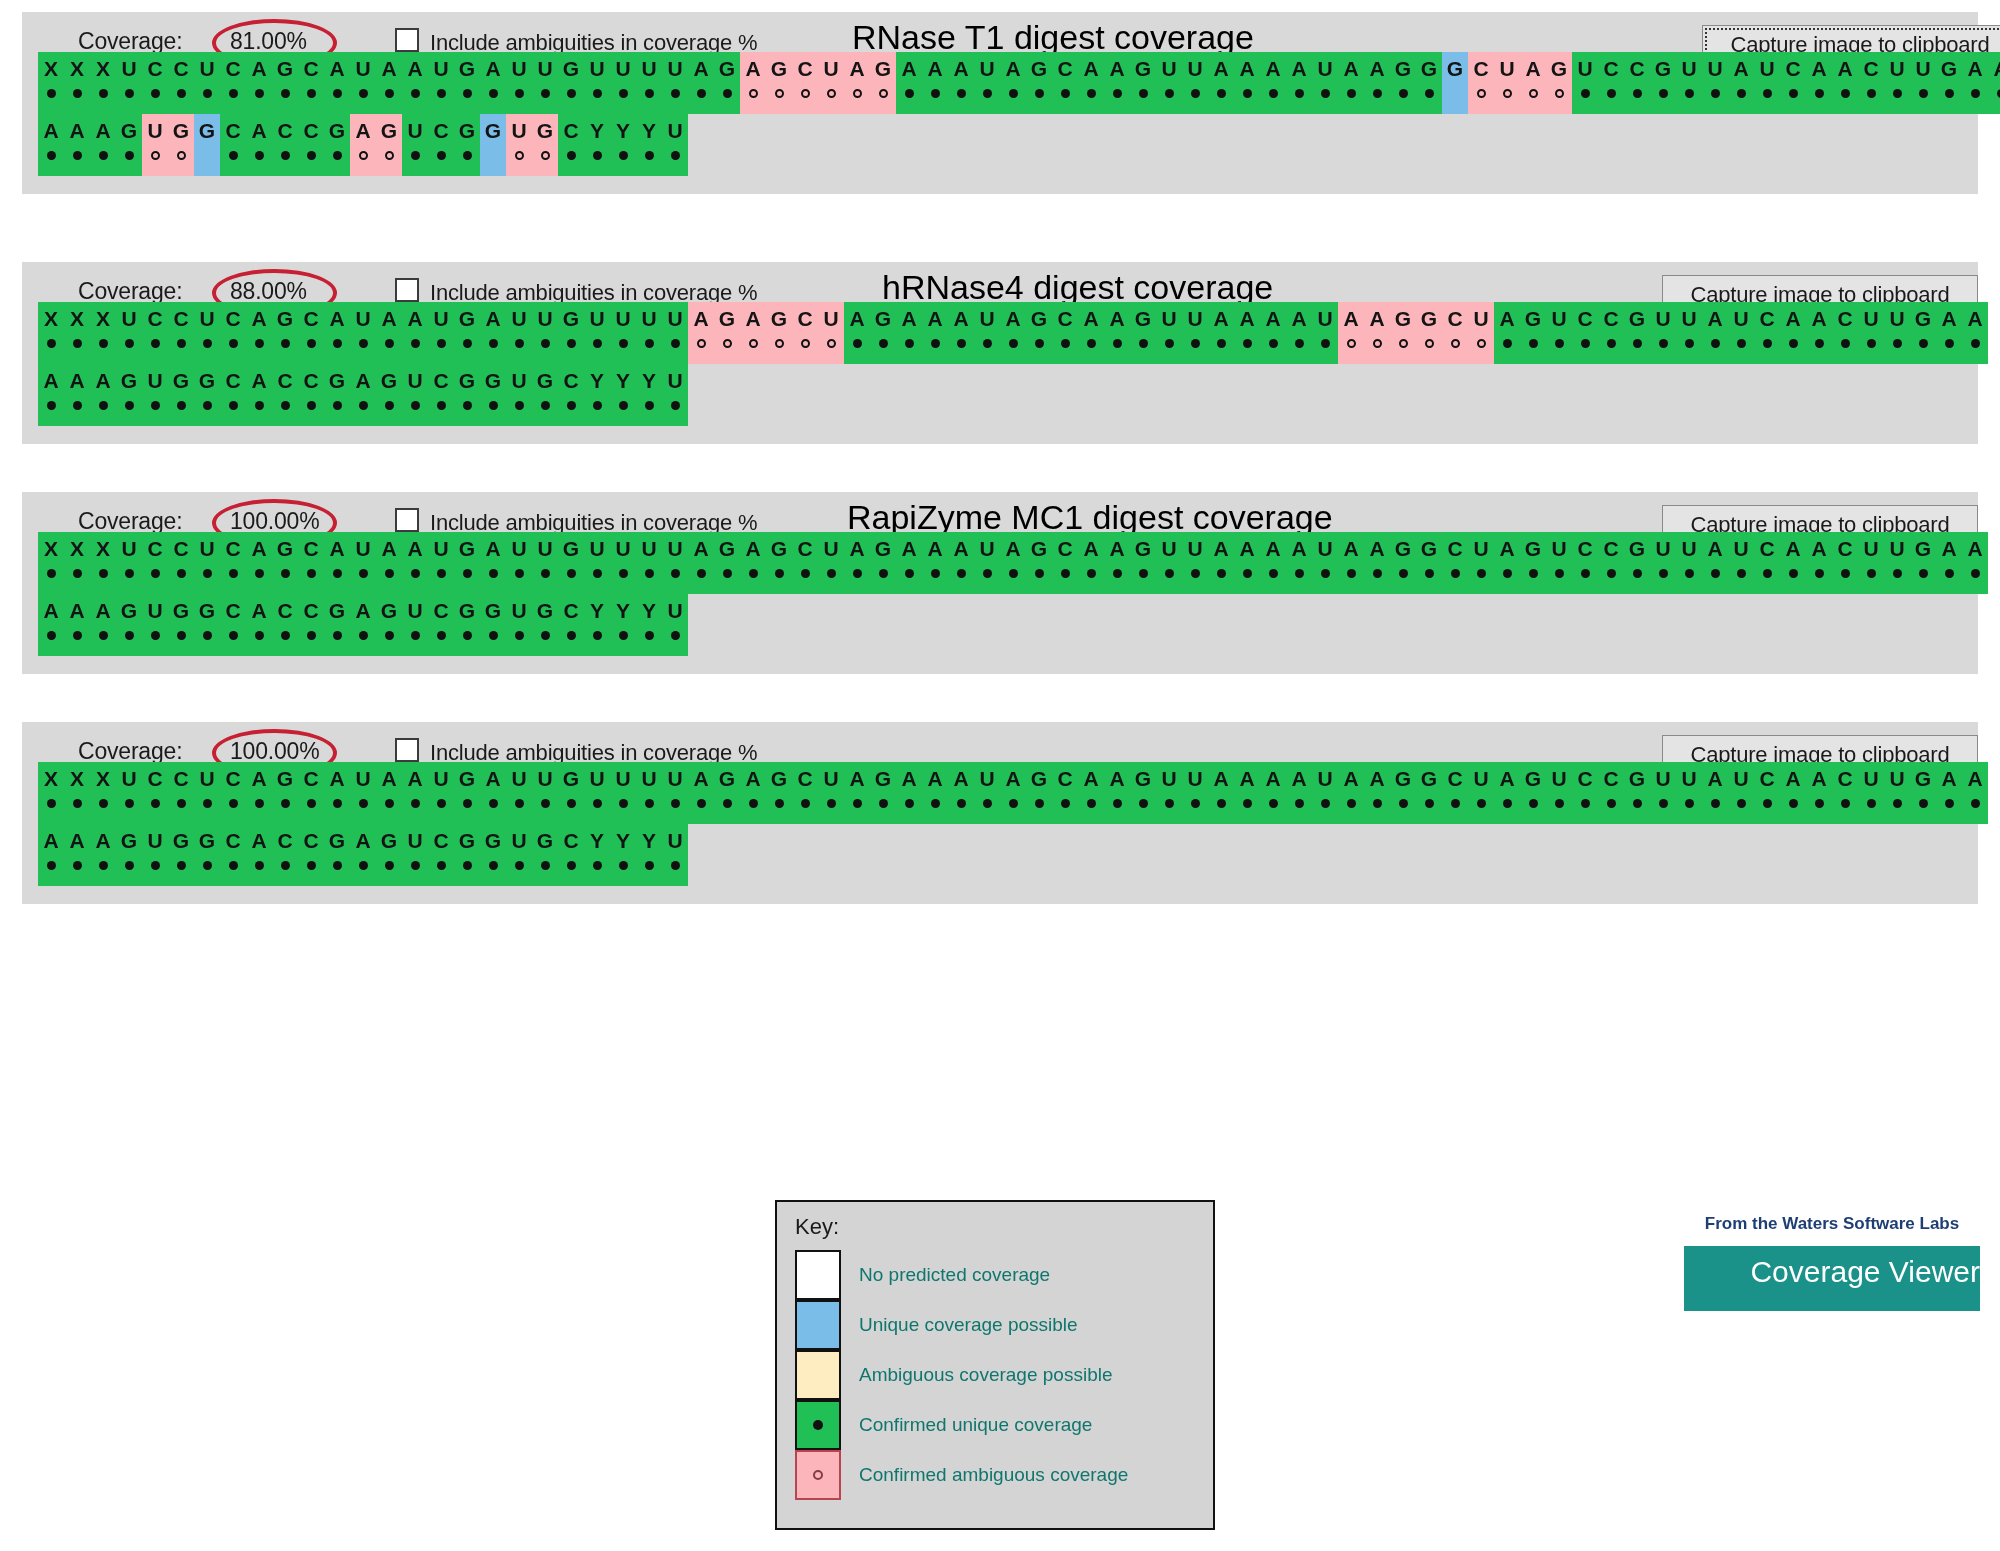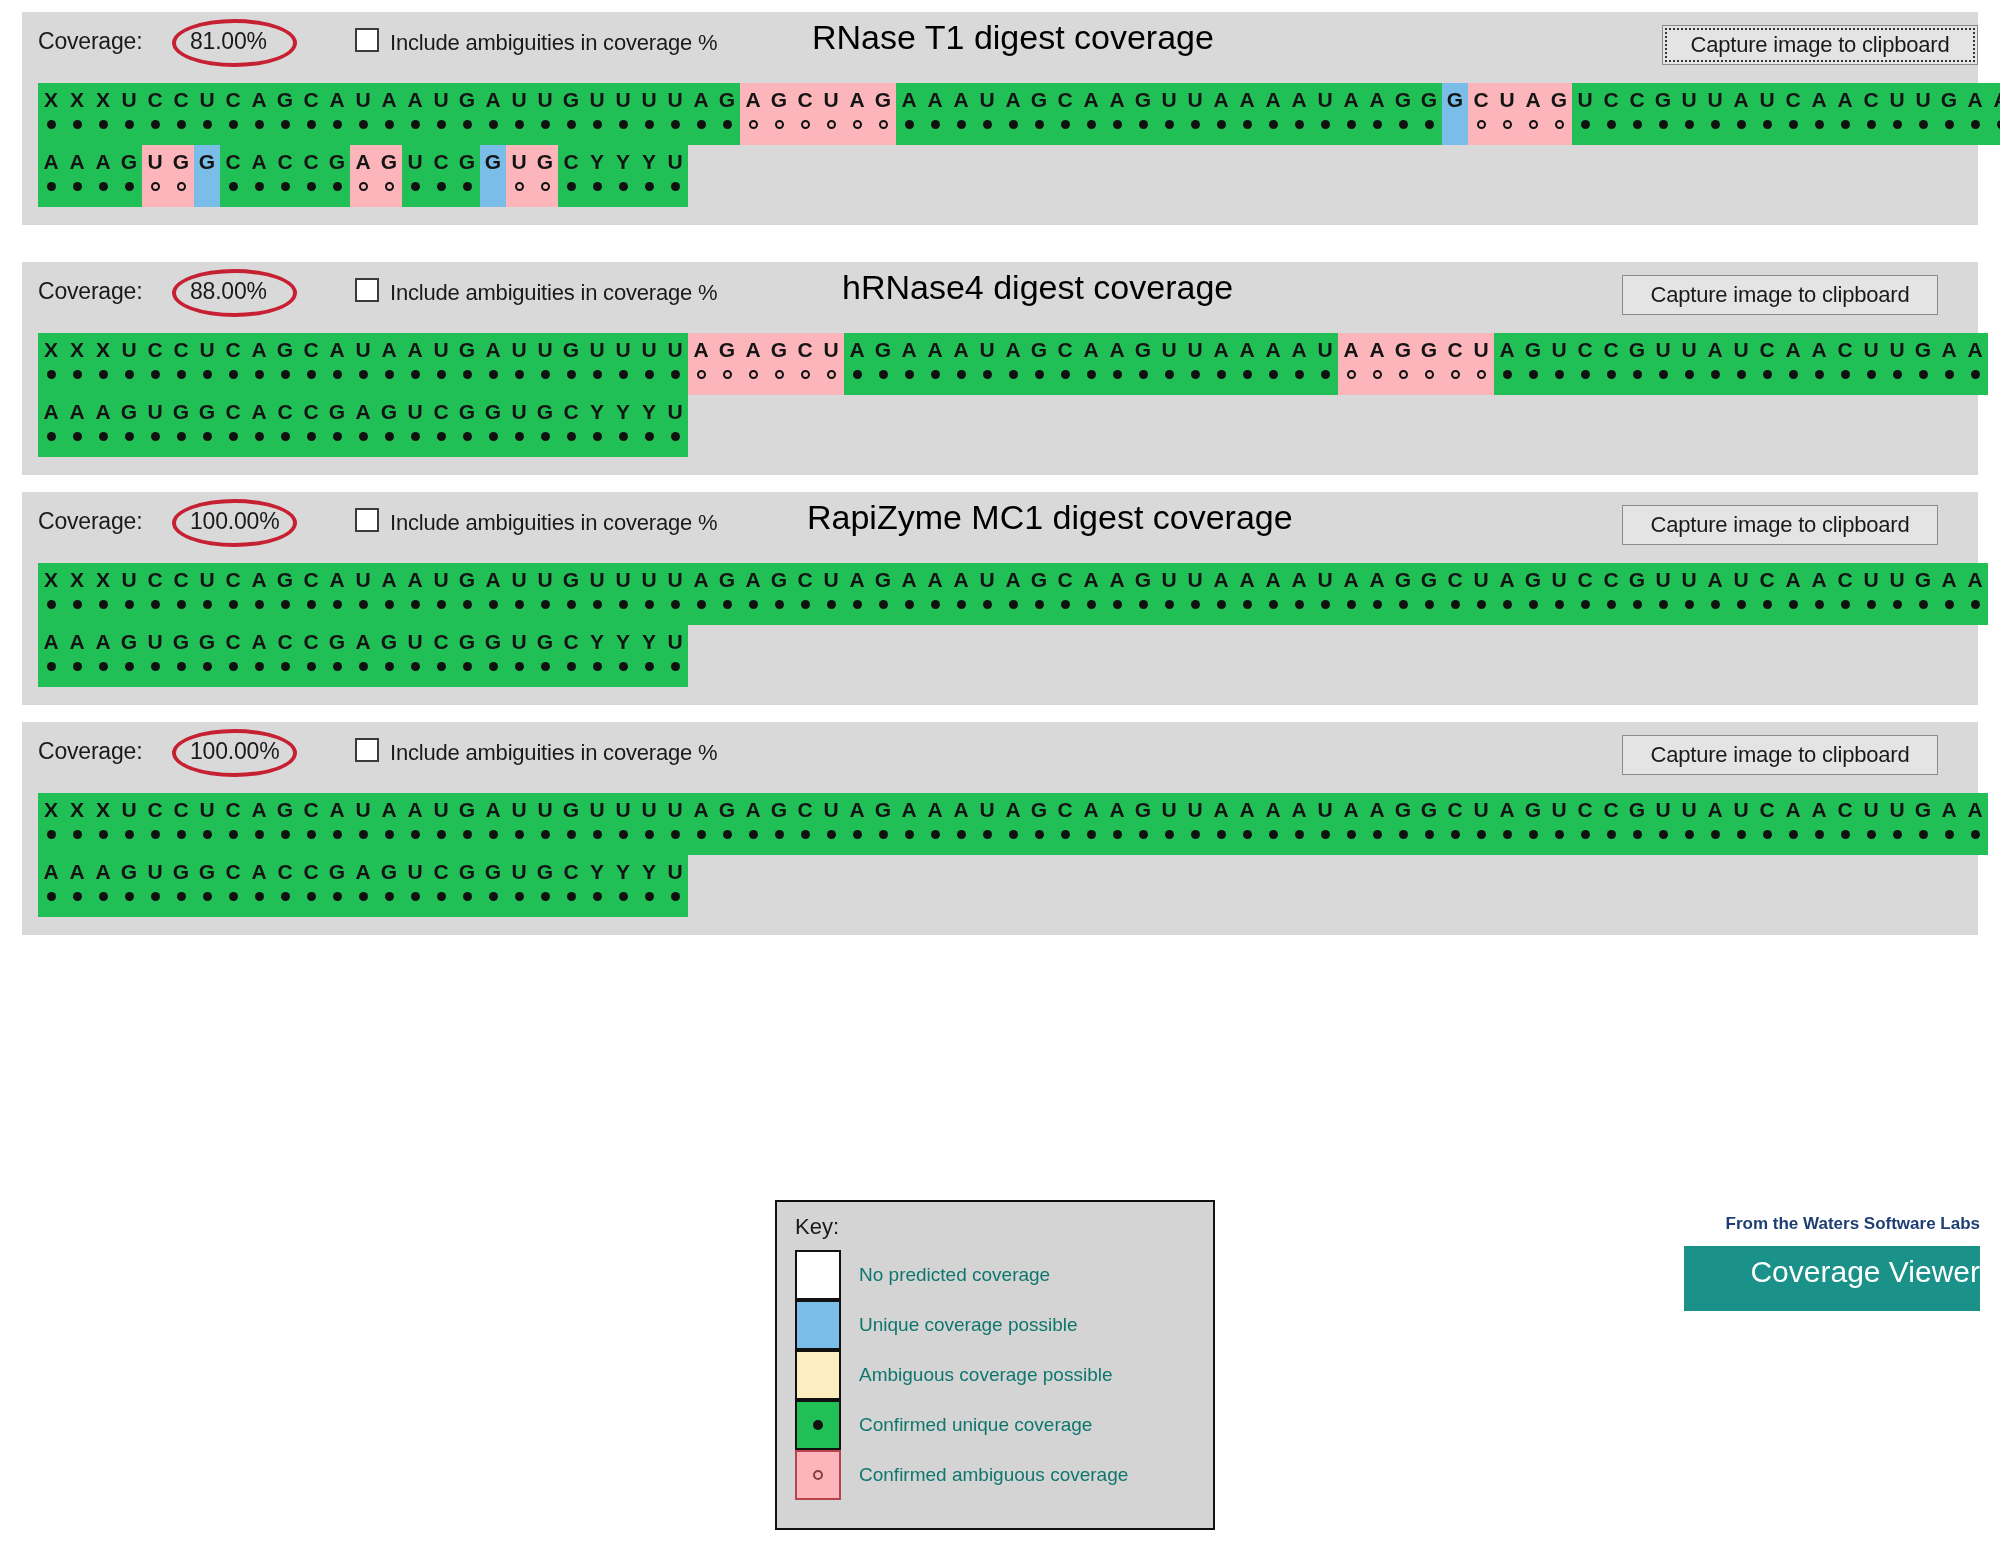--- a/index.html
+++ b/index.html
@@ -13,21 +13,22 @@
   }
   .panel{
     position:absolute;
     left:22px;
     width:1956px;
     background:#d9d9d9;
     box-sizing:border-box;
   }
   .panel-header{
     position:relative;
-    height:71px;
+    height:40px;
+    margin-left:40px;
   }
   .cov-label{
     position:absolute;
     left:16px; top:16px;
     font-size:23px;
     color:#1a1a1a;
     letter-spacing:-0.2px;
   }
   .cov-value{
     position:absolute;
@@ -196,21 +197,21 @@
     letter-spacing:-0.5px;
     line-height:44px;
     white-space:nowrap;
   }
   .brand-micro{color:#1f4e8c;}
   .brand-apps{color:#c8743a;}
   .brand-sub{
     font-size:17px;
     font-weight:bold;
     color:#1f3f74;
-    text-align:right;
+    text-align:center;
     margin-top:2px;
     white-space:nowrap;
   }
   .brand-btn{
     margin-top:12px;
     background:#1a9189;
     color:#ffffff;
     font-size:30px;
     text-align:right;
     line-height:52px;

